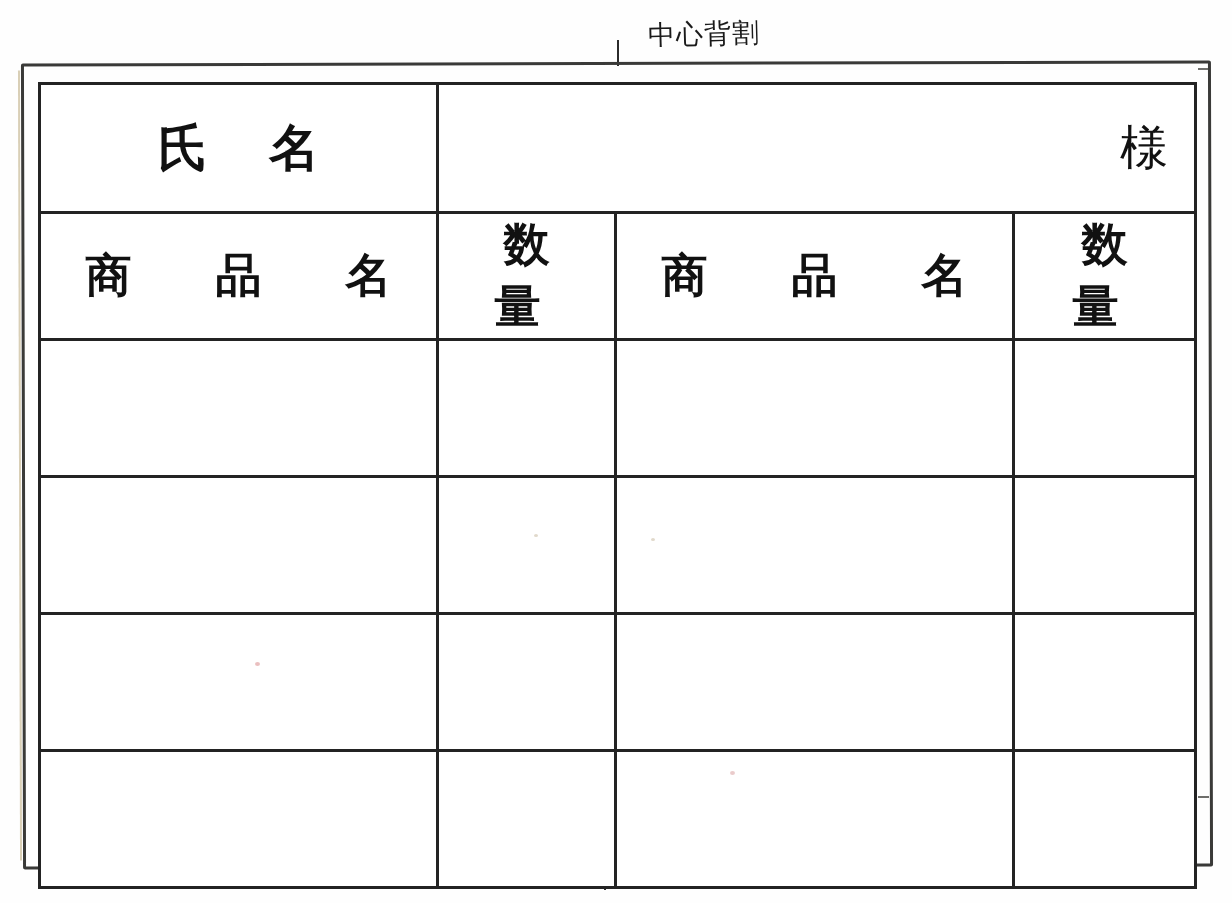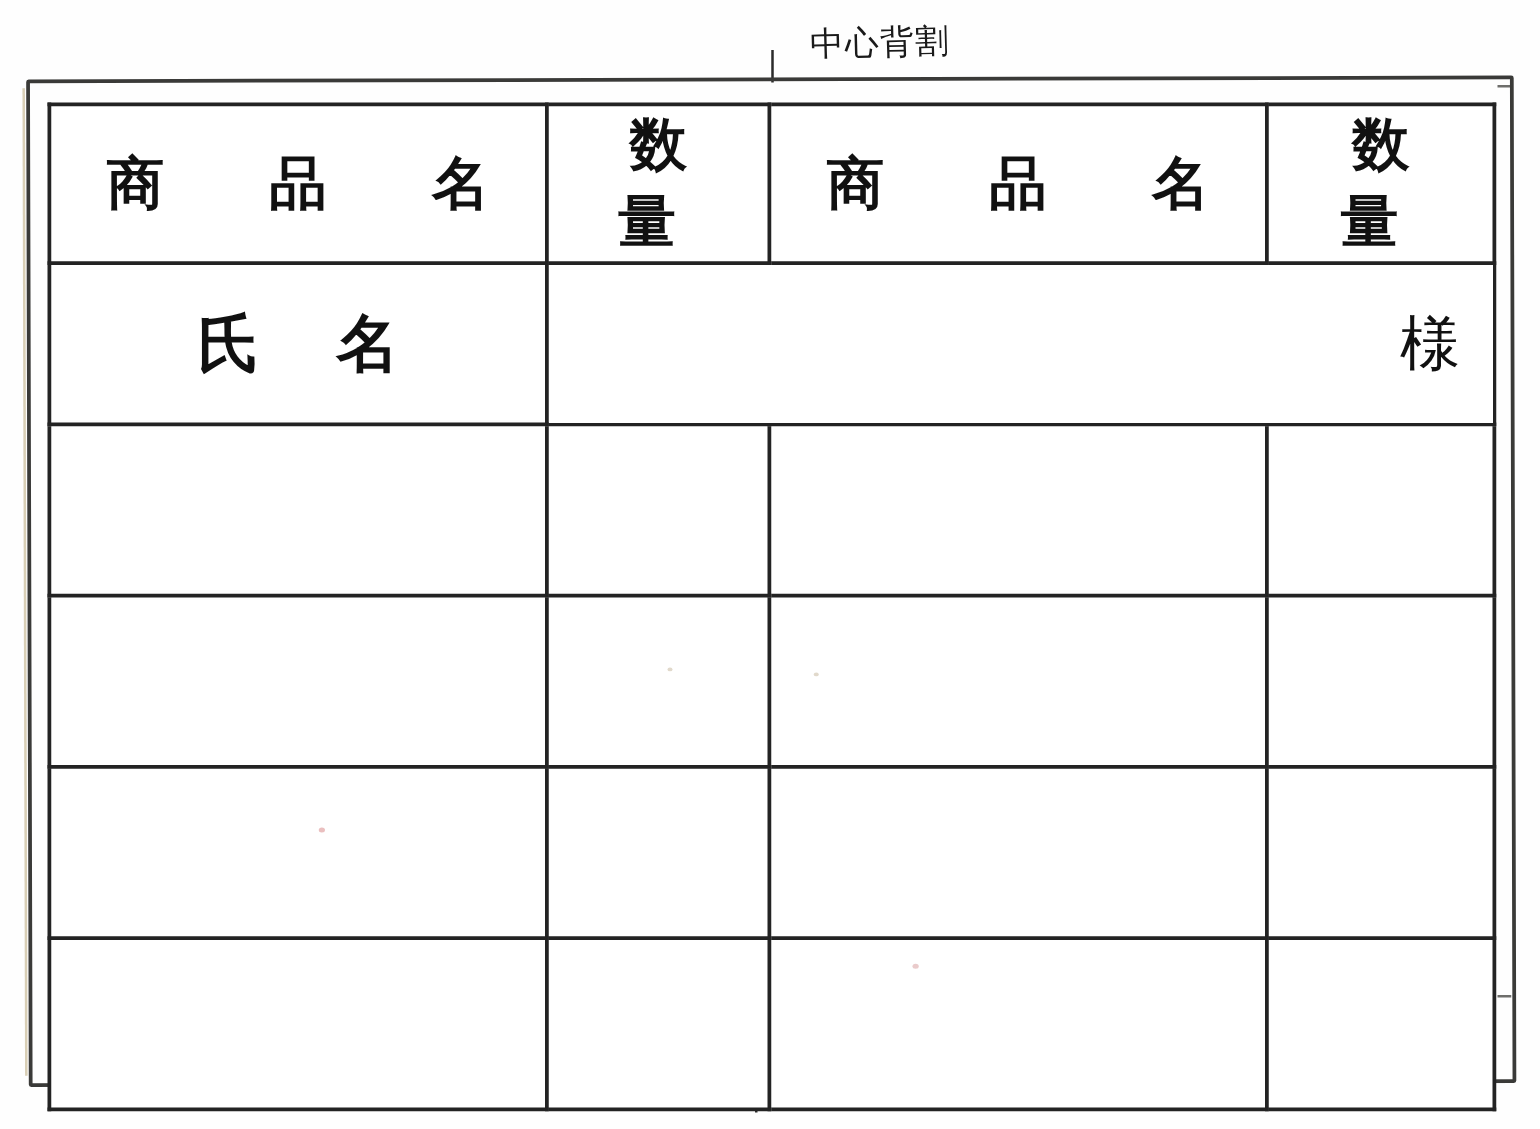--- a/index.html
+++ b/index.html
@@ -185,40 +185,40 @@
   <div class="table-wrap">
     <table class="form">
       <colgroup>
         <col class="c-item1">
         <col class="c-qty1">
         <col class="c-item2">
         <col class="c-qty2">
       </colgroup>
       <tbody>
         <tr>
-          <td class="hdr">
-            <span class="spread3">商 品 名</span>
-          </td>
-          <td class="hdr">
-            <span class="spread2">数 量</span>
-          </td>
-          <td class="hdr">
-            <span class="spread3">商 品 名</span>
-          </td>
-          <td class="hdr">
-            <span class="spread2">数 量</span>
-          </td>
-        </tr>
-
-        <tr>
           <td class="cell-name-label">
             <div class="label-text">氏 名</div>
           </td>
           <td class="cell-name-value" colspan="3">
             <span class="sama">様</span>
+          </td>
+        </tr>
+
+        <tr>
+          <td class="hdr">
+            <span class="spread3">商 品 名</span>
+          </td>
+          <td class="hdr">
+            <span class="spread2">数 量</span>
+          </td>
+          <td class="hdr">
+            <span class="spread3">商 品 名</span>
+          </td>
+          <td class="hdr">
+            <span class="spread2">数 量</span>
           </td>
         </tr>
 
         <tr class="entry-row">
           <td></td>
           <td></td>
           <td></td>
           <td></td>
         </tr>
         <tr class="entry-row">

